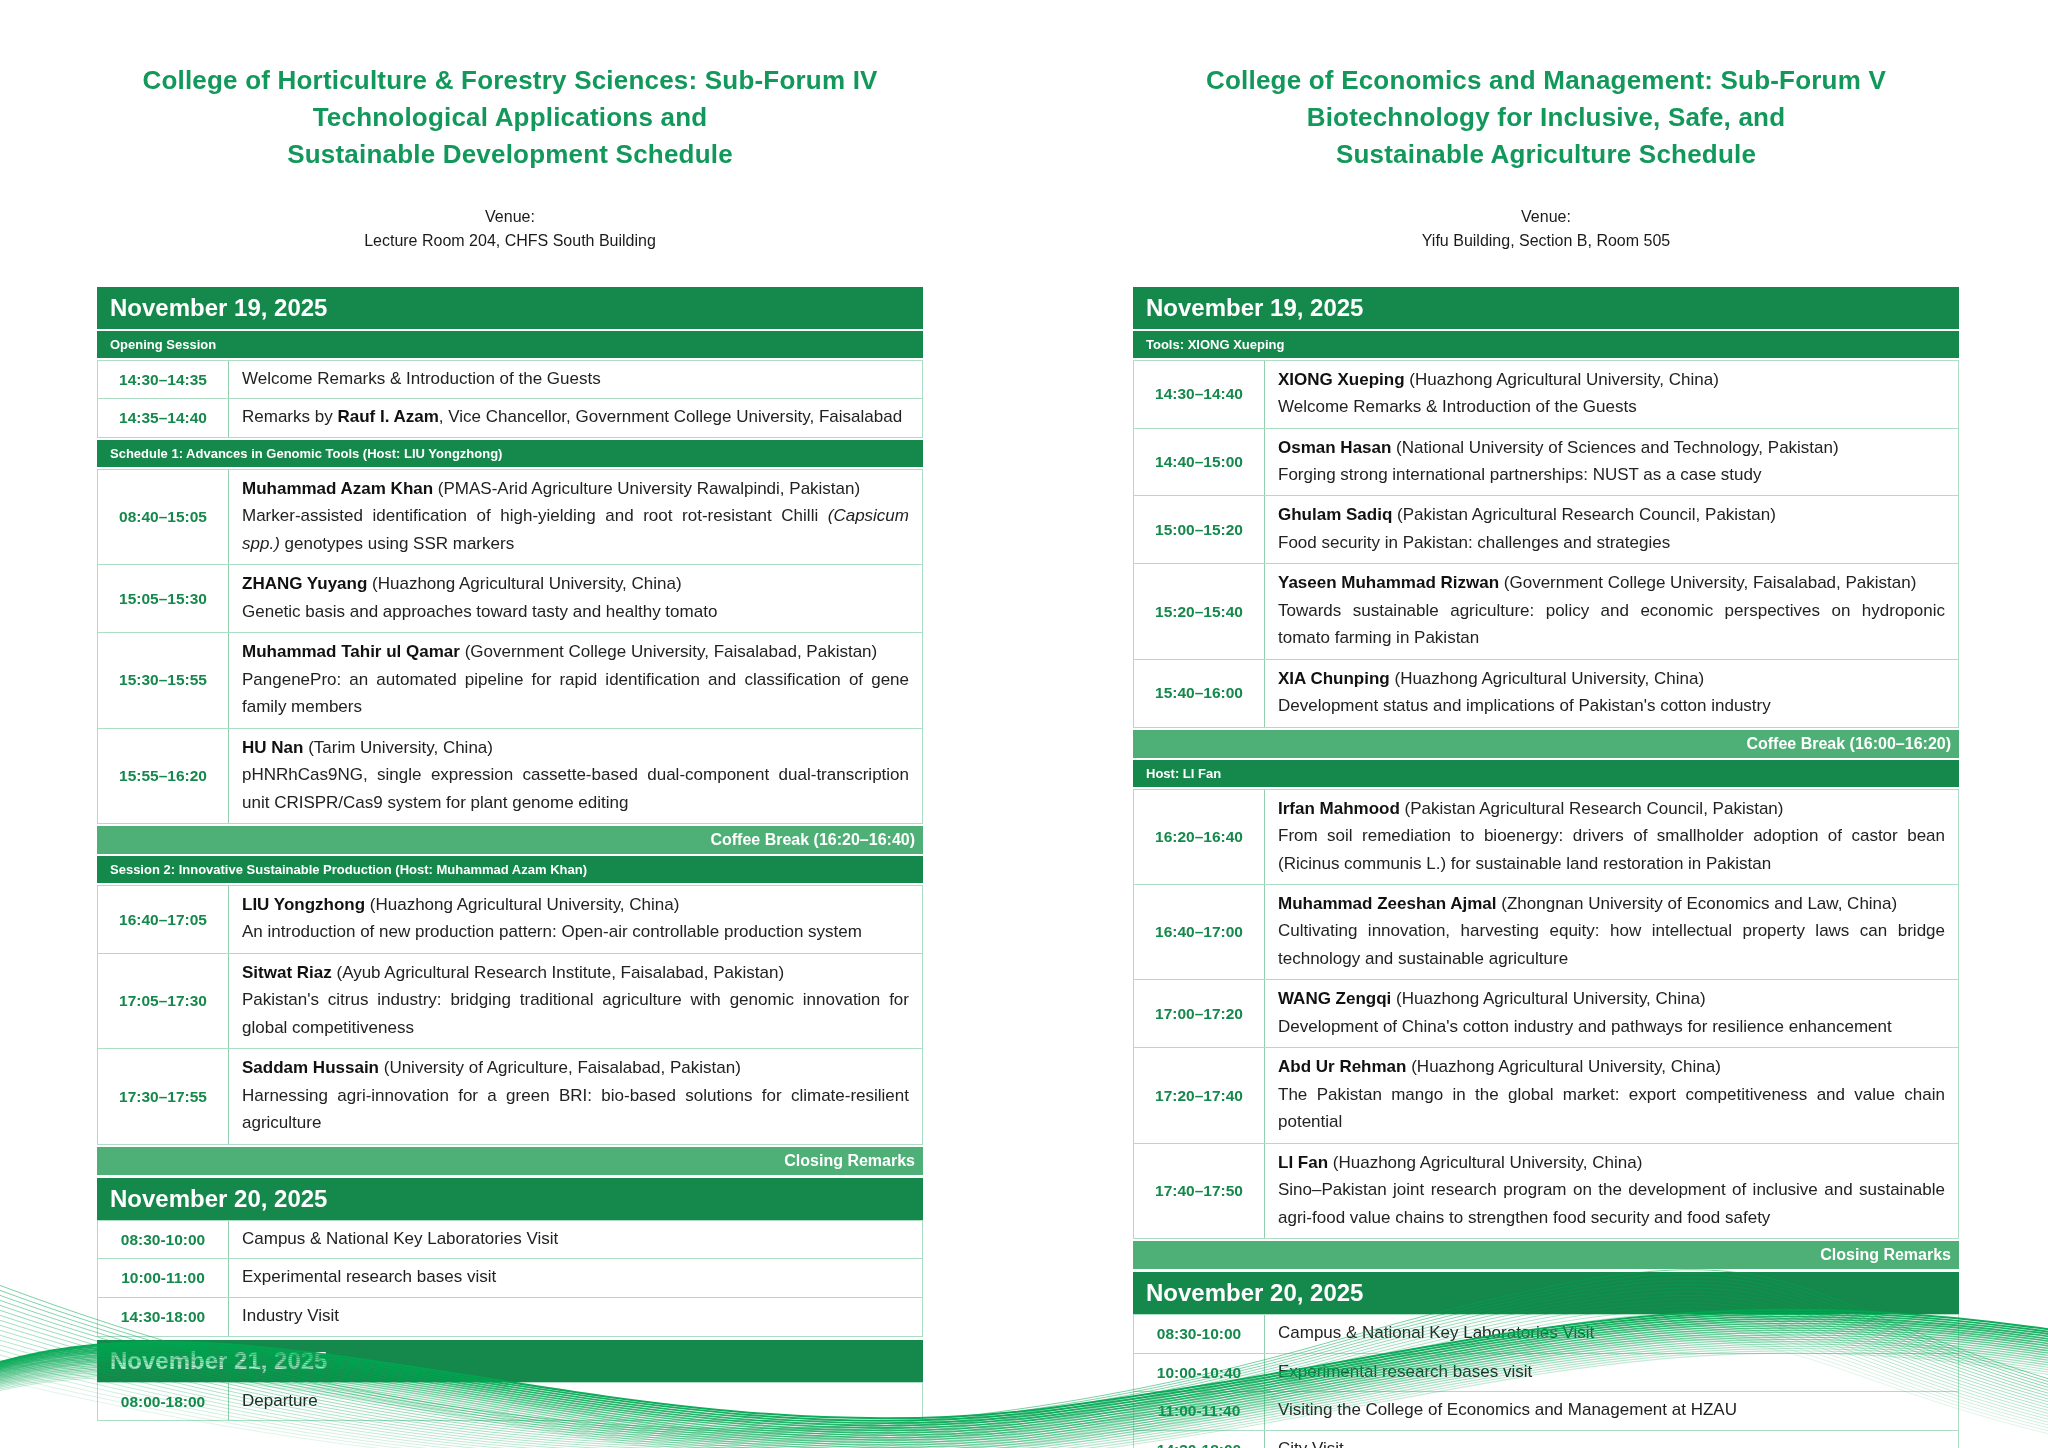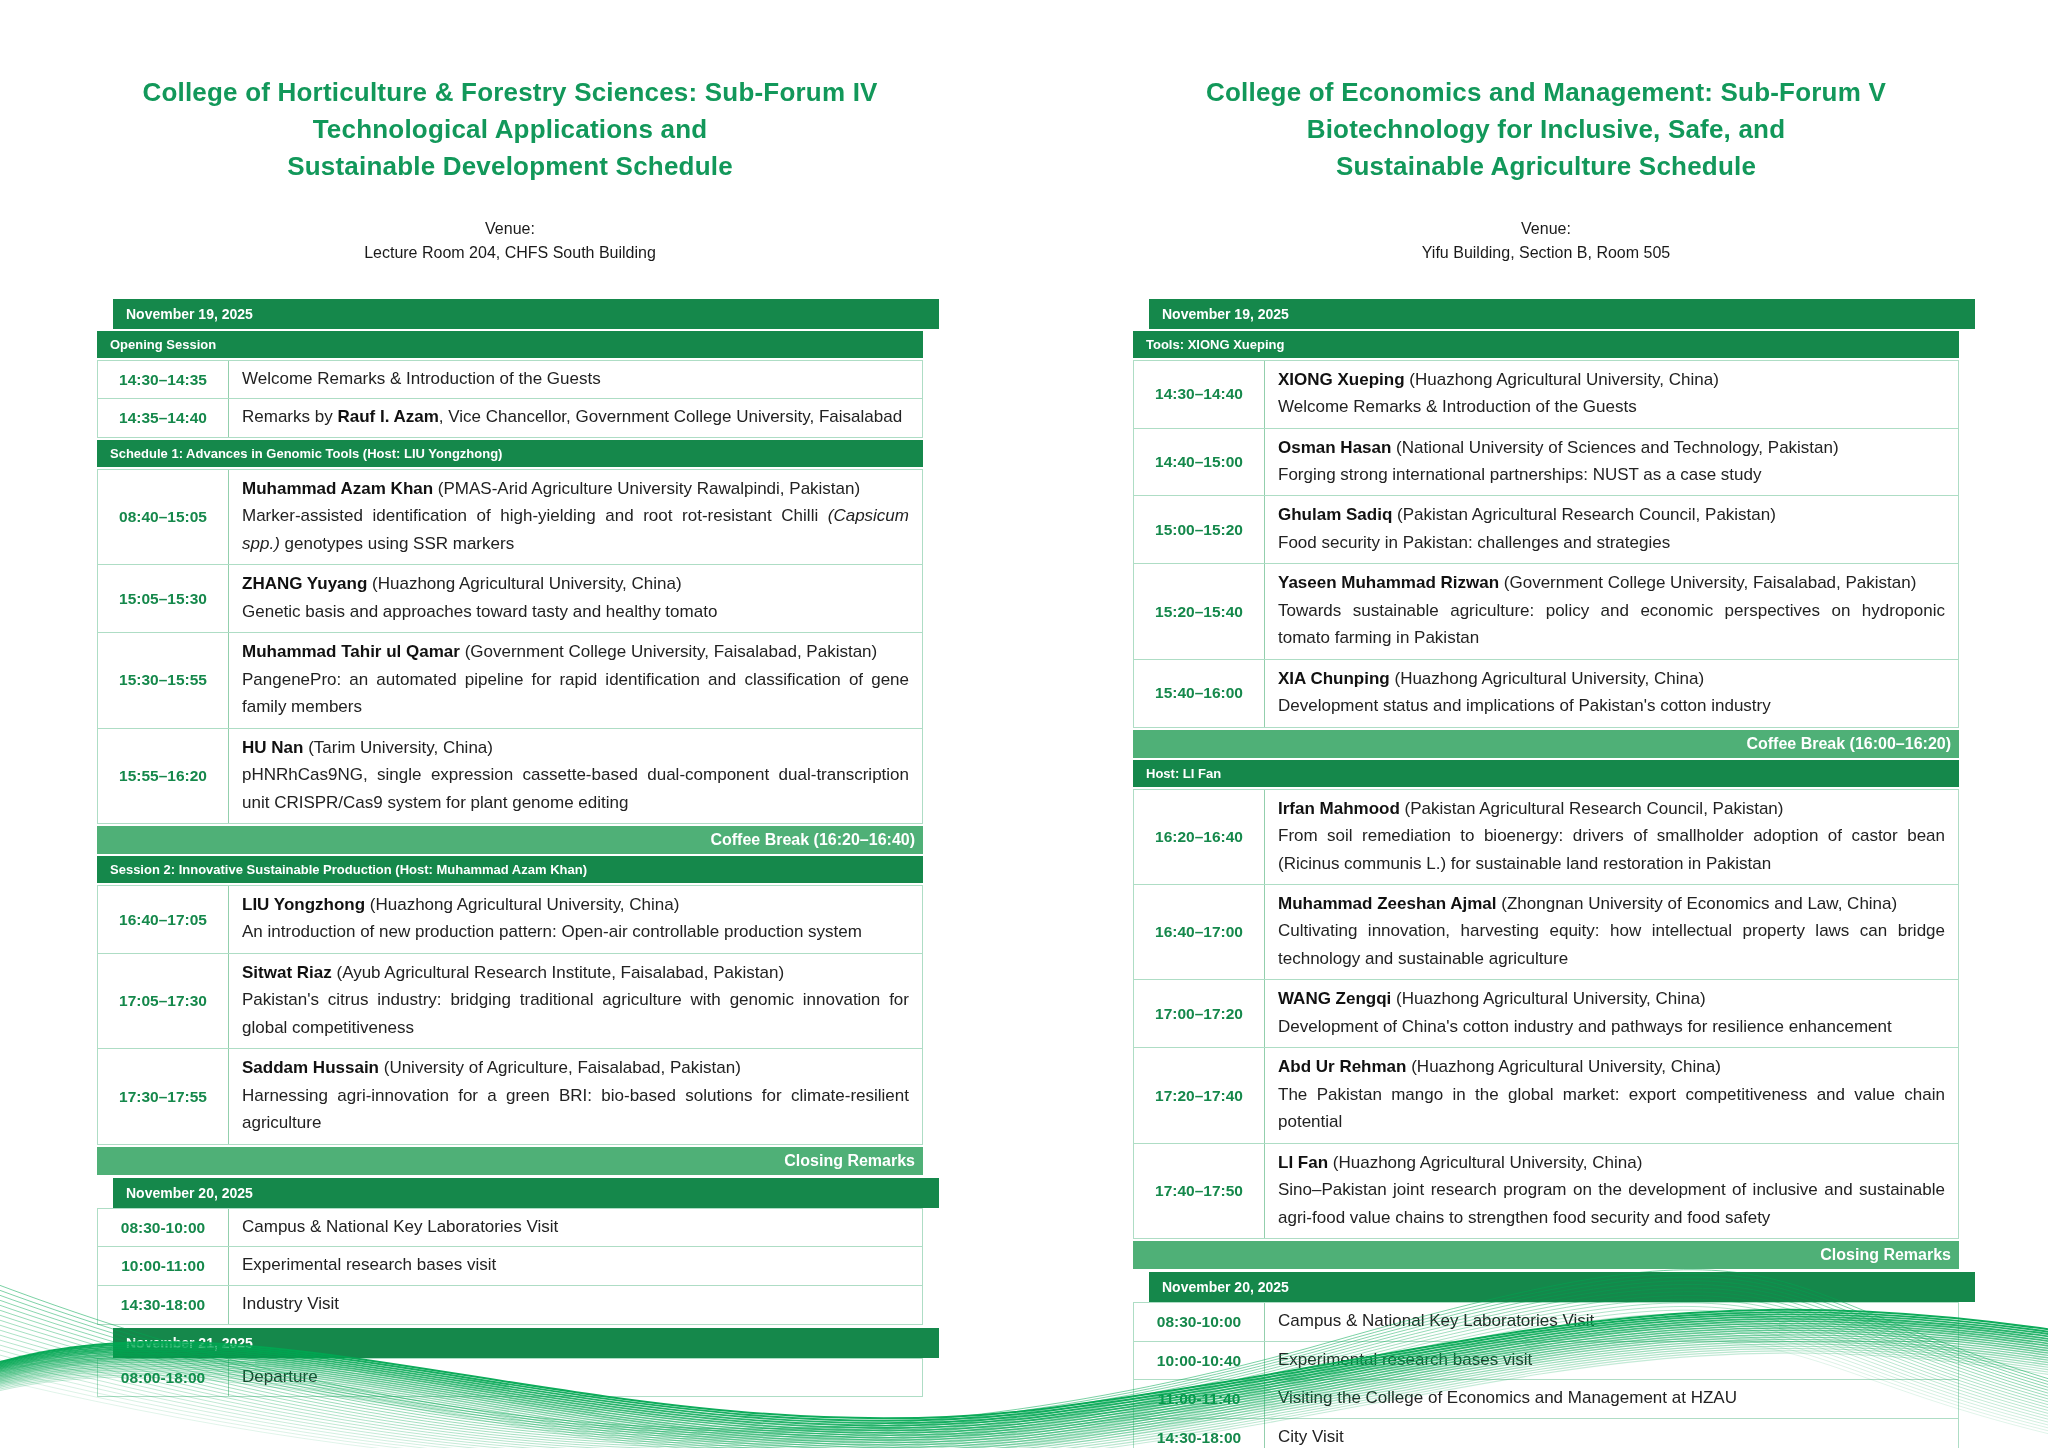--- a/index.html
+++ b/index.html
@@ -1,30 +1,30 @@
 <!DOCTYPE html>
 <html><head>
 <meta charset="utf-8">
 <style>
   * { margin:0; padding:0; box-sizing:border-box; }
   html,body { background:#ffffff; }
   body { font-family:"Liberation Sans", sans-serif; }
   .page { position:relative; width:2048px; height:1448px; background:#fff; overflow:hidden; }
 
-  .panel { position:absolute; top:74px; width:826px; }
+  .panel { position:absolute; top:62px; width:826px; }
   .panel-left  { left:97px;  }
   .panel-right { left:1133px; }
 
   .panel-title { text-align:center; color:#12985a; font-size:26px; font-weight:bold; line-height:1.42; letter-spacing:0.2px; }
   .venue { text-align:center; color:#1a1a1a; font-size:16px; line-height:1.5; margin-top:32px; }
 
   .schedule-table { margin-top:34px; width:100%; }
 
   .bar { width:100%; color:#ffffff; font-weight:bold; }
-  .bar-date    { background:#15884b; font-size:14px; padding:7px 13px; margin-top:3px;margin-left:16px; }
+  .bar-date    { background:#15884b; font-size:24px; padding:7px 13px; margin-top:3px; }
   .bar-session { background:#15884b; font-size:13px; padding:6px 13px; margin:2px 0; }
   .bar-break   { background:#4fb077; font-size:16px; padding:5px 8px; margin:2px 0; text-align:right; }
   .schedule-table > .bar:first-child { margin-top:0; }
 
   .row { display:flex; background:#fff; border:1px solid #aeddc5; margin-top:-1px; }
   .bar + .row { margin-top:0; }
   .time {
     flex:0 0 131px; display:flex; align-items:center; justify-content:center;
     color:#15884b; font-weight:bold; font-size:15.5px;
     border-right:1px solid #93cfad; padding:4px 2px; text-align:center;

